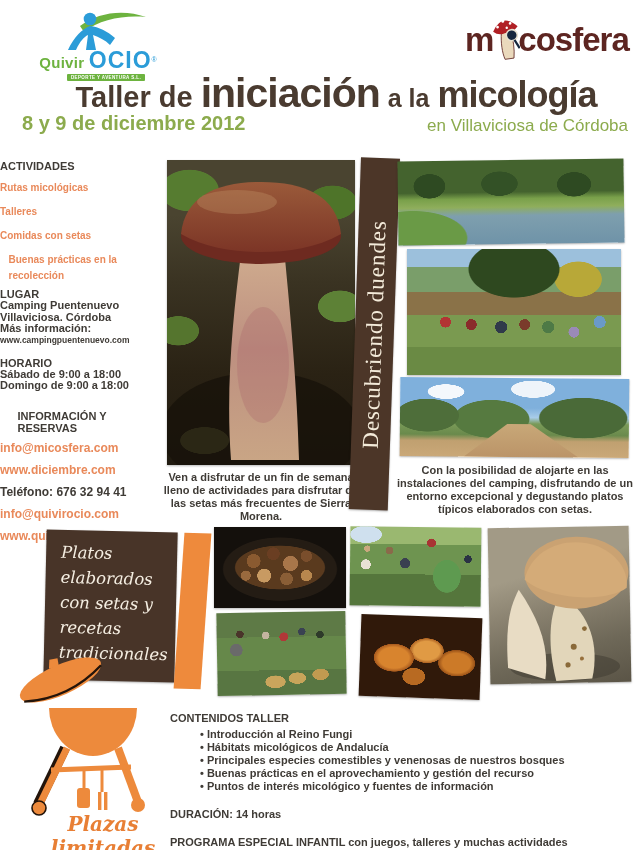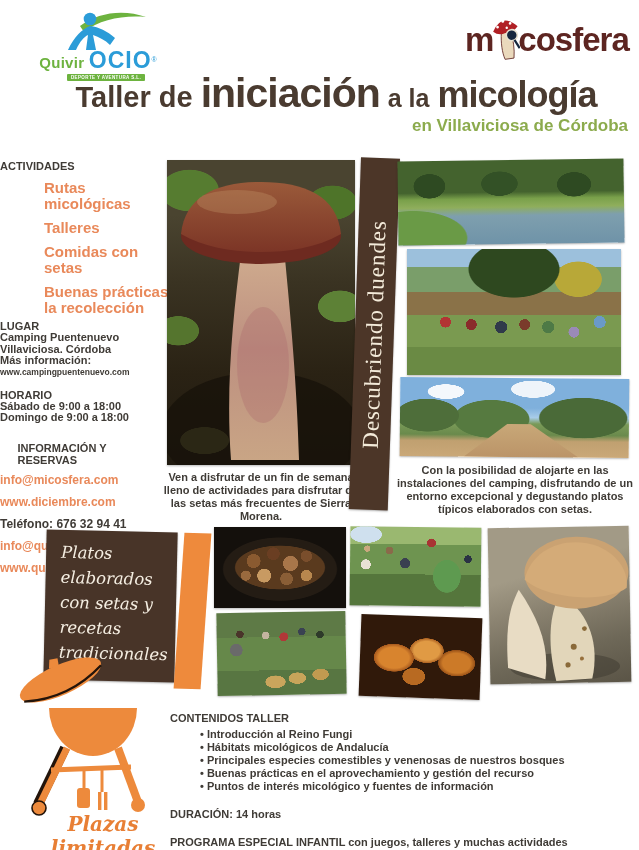--- a/index.html
+++ b/index.html
@@ -22,26 +22,26 @@
 
   .title{position:absolute;left:40px;top:70px;width:592px;text-align:center;color:#4a3b30;
          font-weight:bold;line-height:46px;white-space:nowrap;}
   .title .s1{font-size:29px;}
   .title .s2{font-size:41px;letter-spacing:-1px;}
   .title .s3{font-size:25px;}
   .title .s4{font-size:36px;letter-spacing:-1px;}
   .title span{margin:16px 4px;}
   .date{position:absolute;left:22px;top:112px;font-size:20px;font-weight:bold;color:#8cab4d;}
   .location{position:absolute;left:370px;top:116px;width:258px;text-align:right;
-            font-size:17px;font-weight:bold;color:#8cab4d;}
+            font-size:17px;font-weight:normal;color:#8cab4d;}
 
   
   .sidebar{position:absolute;left:0;top:160px;width:167px;text-align:left;}
   .sb-h{font-size:11px;font-weight:bold;color:#3f3b36;}
-  .sb-act{font-size:15px;font-weight:bold;color:#e9895a;margin-top:8px;line-height:16px;padding-left:44px;}
+  .sb-act{font-size:10px;font-weight:bold;color:#e9895a;margin-top:8px;line-height:16px;}
   .sb-line{font-size:11px;font-weight:bold;line-height:11.5px;}
   .sb-url{font-size:8.5px;font-weight:bold;line-height:11px;}
   .sb-gap16{margin-top:4px;} .sb-gap10{margin-top:11px;}
   .sb-info{width:132px;margin:18px auto 0;}
   .sb-contact{font-size:12px;font-weight:bold;margin-top:7px;line-height:15px;}
   .oj{color:#e9895a;} .dk{color:#3f3b36;}
 
   
   .photo{position:absolute;box-shadow:0 1px 2px rgba(0,0,0,.28);}
 
@@ -193,20 +193,21 @@
         <circle cx="20" cy="24" r="5.5" fill="#16263e" stroke="#e8e0d0" stroke-width="1.6"></circle>
         <line x1="22" y1="29" x2="26" y2="38" stroke="#16263e" stroke-width="2.2"></line>
       </g>
     </svg>
     <span class="txt">cosfera</span>
   </div>
 
   <div class="title">
     <span class="s1">Taller de</span><span class="s2">iniciación</span><span class="s3">a la</span><span class="s4">micología</span>
   </div>
+  <div class="date">8 y 9 de diciembre 2012</div>
   <div class="location">en Villaviciosa de Córdoba</div>
 
   <div class="sidebar">
     <div class="sb-h">ACTIVIDADES</div>
     <div class="sb-act">Rutas micológicas</div>
     <div class="sb-act">Talleres</div>
     <div class="sb-act">Comidas con setas</div>
     <div class="sb-act" style="width:150px;margin-left:auto;margin-right:auto;">Buenas prácticas en la recolección</div>
 
     <div class="sb-h sb-gap16">LUGAR</div>

